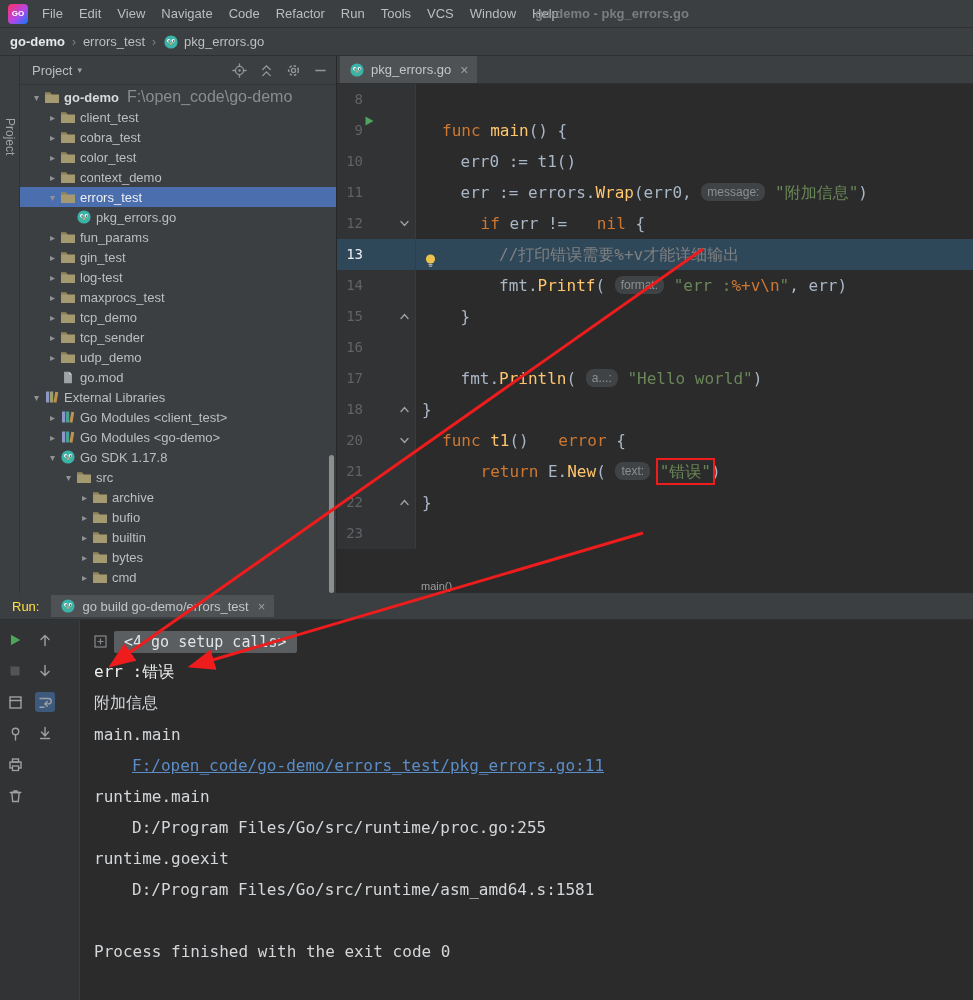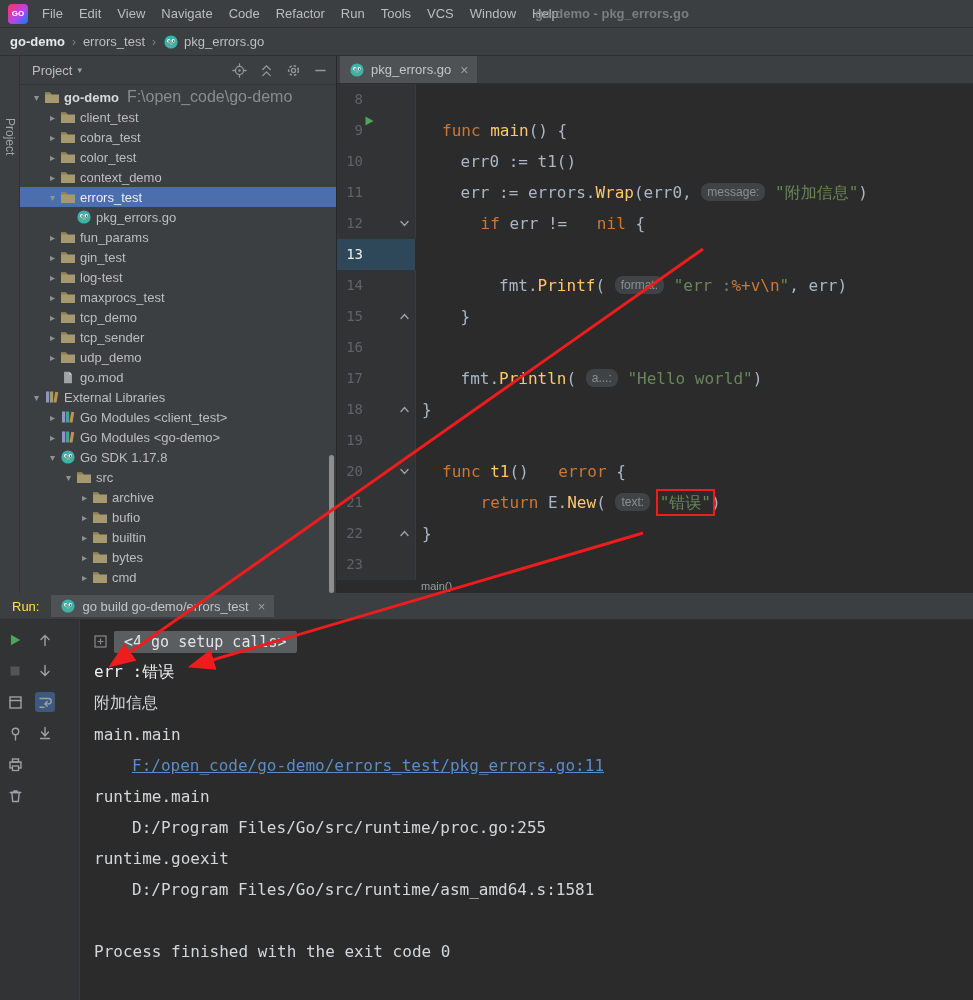--- a/index.html
+++ b/index.html
@@ -490,20 +490,25 @@
               <svg width="11" height="11" viewBox="0 0 11 11">
                 <path d="M2 3.5l3.5 4 3.5-4" stroke="#9da1a3" stroke-width="1.4" fill="none" stroke-linecap="round"></path>
               </svg>
             </span>
           </span>
           <span class="ctext"><span class="seg pl">    </span><span class="seg kw">if</span><span class="seg pl"> err != </span><span class="seg kw">nil</span><span class="seg pl"> {</span></span>
         </div>
         <div class="crow hl">
           <span class="lnum">13</span>
           <span class="gut"></span>
+          <span class="ctext"><span class="bulbwrap"><svg width="15" height="15" viewBox="0 0 15 15">
+                <circle cx="7.5" cy="6" r="4.6" fill="#ecc24e"></circle>
+                <rect x="5.5" y="10.9" width="4" height="1.4" fill="#a9adb0"></rect>
+                <rect x="5.9" y="12.7" width="3.2" height="1.1" fill="#a9adb0"></rect>
+              </svg></span><span class="seg cmt">        //打印错误需要%+v才能详细输出</span></span>
         </div>
         <div class="crow">
           <span class="lnum">14</span>
           <span class="gut"></span>
           <span class="ctext"><span class="seg pl">        fmt.</span><span class="seg fn">Printf</span><span class="seg pl">( </span><span class="seg hint">format:</span><span class="seg pl"> </span><span class="seg str">"err :</span><span class="seg esc">%+v</span><span class="seg esc">\n</span><span class="seg str">"</span><span class="seg pl">, err)</span></span>
         </div>
         <div class="crow">
           <span class="lnum">15</span>
           <span class="gut">
             <span class="ic gfold">
@@ -527,25 +532,20 @@
         <div class="crow">
           <span class="lnum">18</span>
           <span class="gut">
             <span class="ic gfold">
               <svg width="11" height="11" viewBox="0 0 11 11">
                 <path d="M2 7.5l3.5-4 3.5 4" stroke="#9da1a3" stroke-width="1.4" fill="none" stroke-linecap="round"></path>
               </svg>
             </span>
           </span>
           <span class="ctext"><span class="seg pl">}</span></span>
-        </div>
-        <div class="crow">
-          <span class="lnum">19</span>
-          <span class="gut"></span>
-          <span class="ctext"></span>
         </div>
         <div class="crow">
           <span class="lnum">20</span>
           <span class="gut">
             <span class="ic gfold">
               <svg width="11" height="11" viewBox="0 0 11 11">
                 <path d="M2 3.5l3.5 4 3.5-4" stroke="#9da1a3" stroke-width="1.4" fill="none" stroke-linecap="round"></path>
               </svg>
             </span>
           </span>

